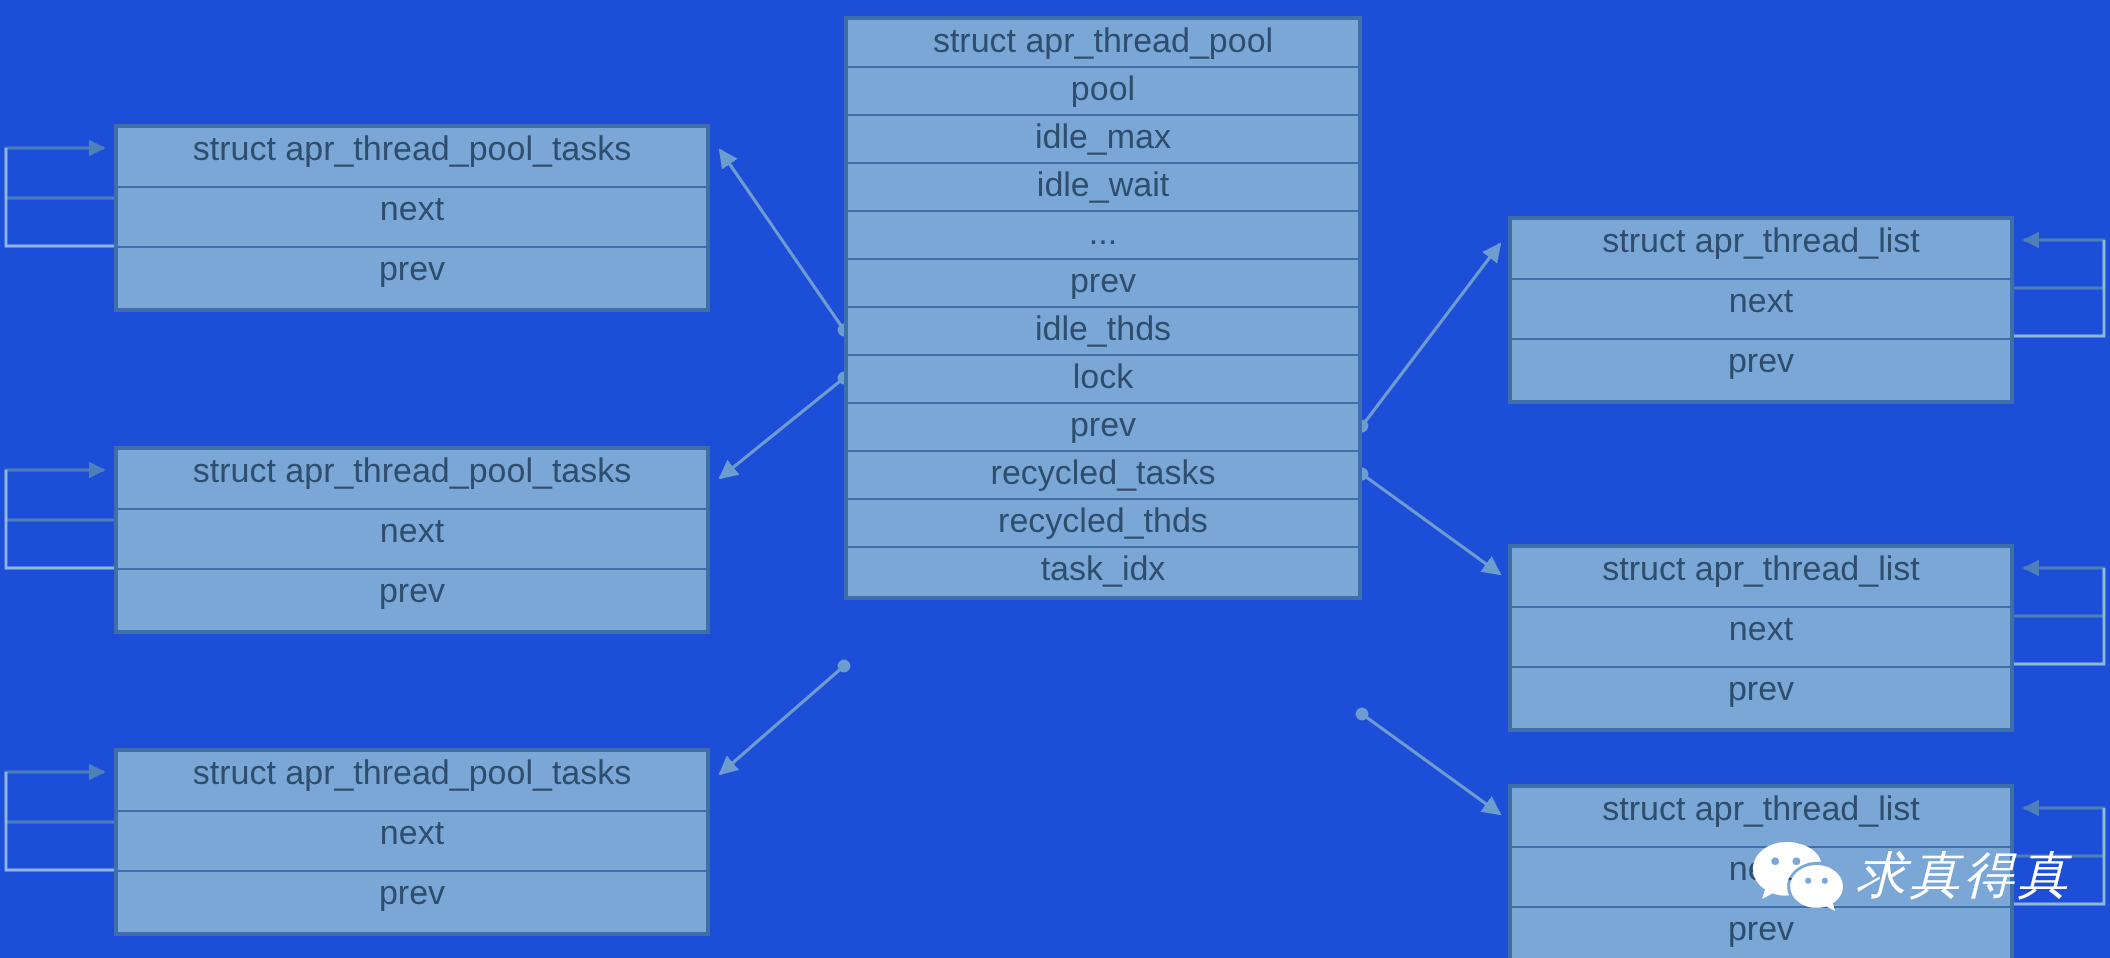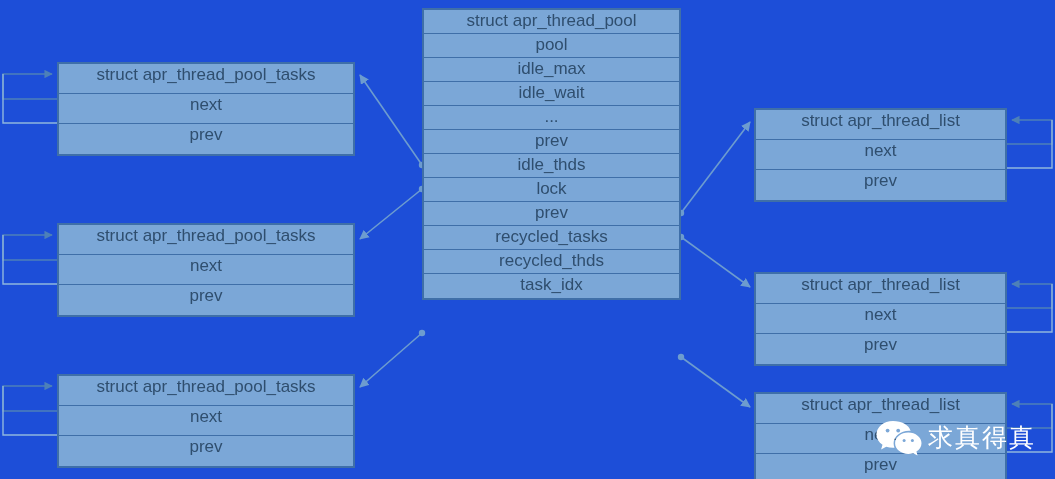--- a/index.html
+++ b/index.html
@@ -68,20 +68,21 @@
     align-items: center;
     pointer-events: none;
   }
   #watermark .wm-text {
     color: #ffffff;
     font-size: 25px;
     letter-spacing: 2px;
     margin-left: 6px;
     font-family: "DejaVu Sans", sans-serif;
     white-space: nowrap;
+    font-style: italic;
   }
 </style>
 </head>
 <body>
 
 <div id="canvas">
 
   <svg id="links" viewBox="0 0 1055 479" xmlns="http://www.w3.org/2000/svg">
     <defs>
       <marker id="arrow" viewBox="0 0 10 10" refX="9" refY="5" markerWidth="6" markerHeight="6" orient="auto-start-reverse">

